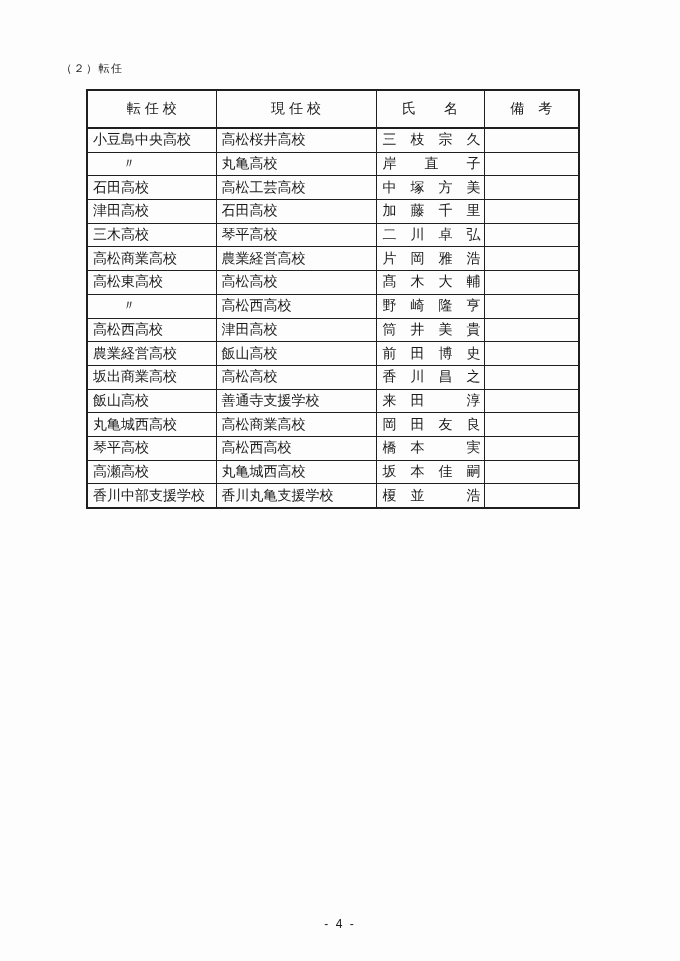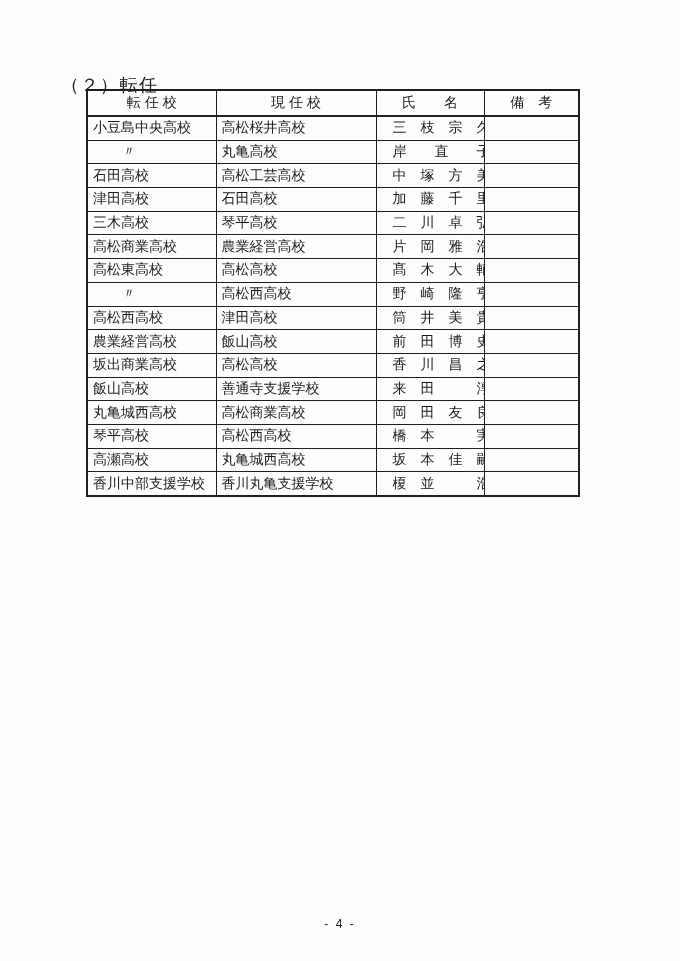--- a/index.html
+++ b/index.html
@@ -7,22 +7,22 @@
     position:relative;
     width:680px; height:961px;
     margin:0 auto;
     background:#fdfdfd;
     color:#1a1a1a;
     font-family:"Liberation Sans","DejaVu Sans",sans-serif;
     overflow:hidden;
   }
   .section-title {
     position:absolute;
-    left:61px; top:73px;
-    font-size:18px;
+    left:61px; top:61px;
+    font-size:11px;
     letter-spacing:1.5px;
     white-space:pre;
   }
   table.transfer-table {
     position:absolute;
     left:86px; top:89px;
     width:492px;
     table-layout:fixed;
     border-collapse:collapse;
     border:2px solid #1f1f1f;
@@ -33,32 +33,32 @@
   .transfer-table col.c4 { width:95px; }
   .transfer-table th {
     height:24px;
     border:1px solid #1f1f1f;
     border-bottom:2px solid #1f1f1f;
     font-weight:normal;
     font-size:14px;
     text-align:center;
     vertical-align:middle;
     white-space:pre;
-    padding:0;
+    padding:6px;
   }
   .transfer-table td {
     height:22.7px;
     border:1px solid #1f1f1f;
     font-size:14px;
     vertical-align:middle;
     white-space:pre;
     padding:0 0 0 5px;
     overflow:hidden;
   }
-  .transfer-table td.name-cell { padding-left:16px; }
+  .transfer-table td.name-cell { padding-left:6px; }
   .transfer-table td.ditto { padding-left:34px; }
   .page-footer {
     position:absolute;
     top:917px; left:0;
     width:100%;
     text-align:center;
     font-size:12px;
     letter-spacing:2px;
     white-space:pre;
   }

